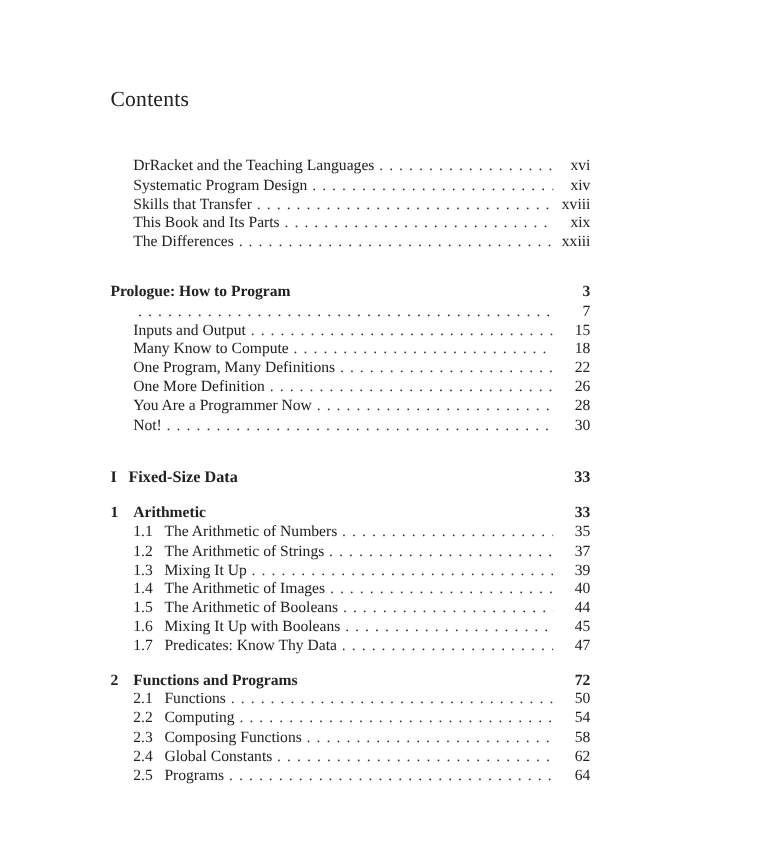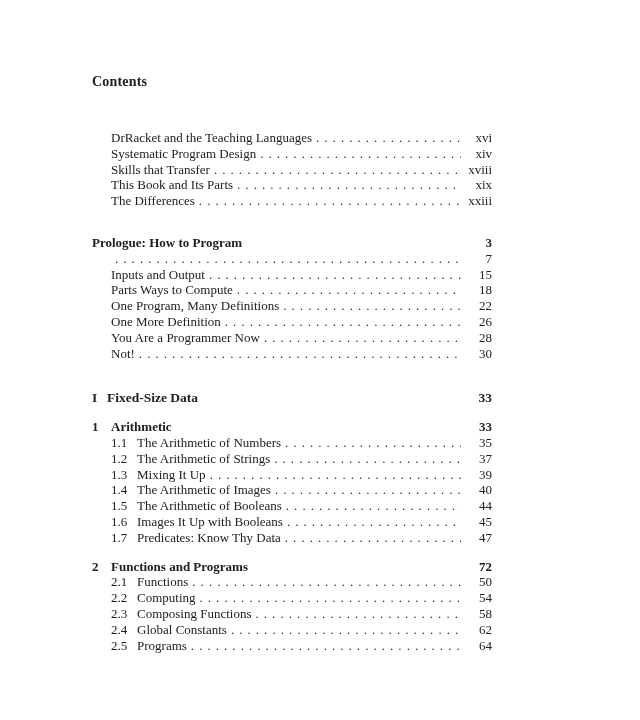--- a/index.html
+++ b/index.html
@@ -16,23 +16,23 @@
     color: #212121;
     overflow: hidden;
   }
   .content {
     position: absolute;
     left: 92px;
     top: 0;
     width: 400px;
   }
   h1.contents-title {
-    font-size: 14px;
+    font-size: 18px;
     line-height: 20px;
-    font-weight: 700;
+    font-weight: 400;
     margin: 72px 0 0 0;
     letter-spacing: 0.2px;
   }
   .section { margin: 0; }
   
   #toc .section:nth-child(1) { margin-top: 38px; }
   #toc .section:nth-child(2) { margin-top: 26px; }
   #toc .section:nth-child(3) { margin-top: 29px; }
   #toc .section:nth-child(4) { margin-top: 13px; }
   #toc .section:nth-child(5) { margin-top: 13px; }
@@ -133,21 +133,21 @@
 
   <div class="row entry">
 
     <span class="etitle">Inputs and Output</span>
     <span class="dots"></span>
     <span class="epage">15</span>
   </div>
 
   <div class="row entry">
 
-    <span class="etitle">Parts Ways to Compute</span>
+    <span class="etitle">Many Know to Compute</span>
     <span class="dots"></span>
     <span class="epage">18</span>
   </div>
 
   <div class="row entry">
 
     <span class="etitle">One Program, Many Definitions</span>
     <span class="dots"></span>
     <span class="epage">22</span>
   </div>
@@ -221,21 +221,21 @@
 
   <div class="row entry">
     <span class="enum">1.5</span>
     <span class="etitle">The Arithmetic of Booleans</span>
     <span class="dots"></span>
     <span class="epage">44</span>
   </div>
 
   <div class="row entry">
     <span class="enum">1.6</span>
-    <span class="etitle">Images It Up with Booleans</span>
+    <span class="etitle">Mixing It Up with Booleans</span>
     <span class="dots"></span>
     <span class="epage">45</span>
   </div>
 
   <div class="row entry">
     <span class="enum">1.7</span>
     <span class="etitle">Predicates: Know Thy Data</span>
     <span class="dots"></span>
     <span class="epage">47</span>
   </div>

